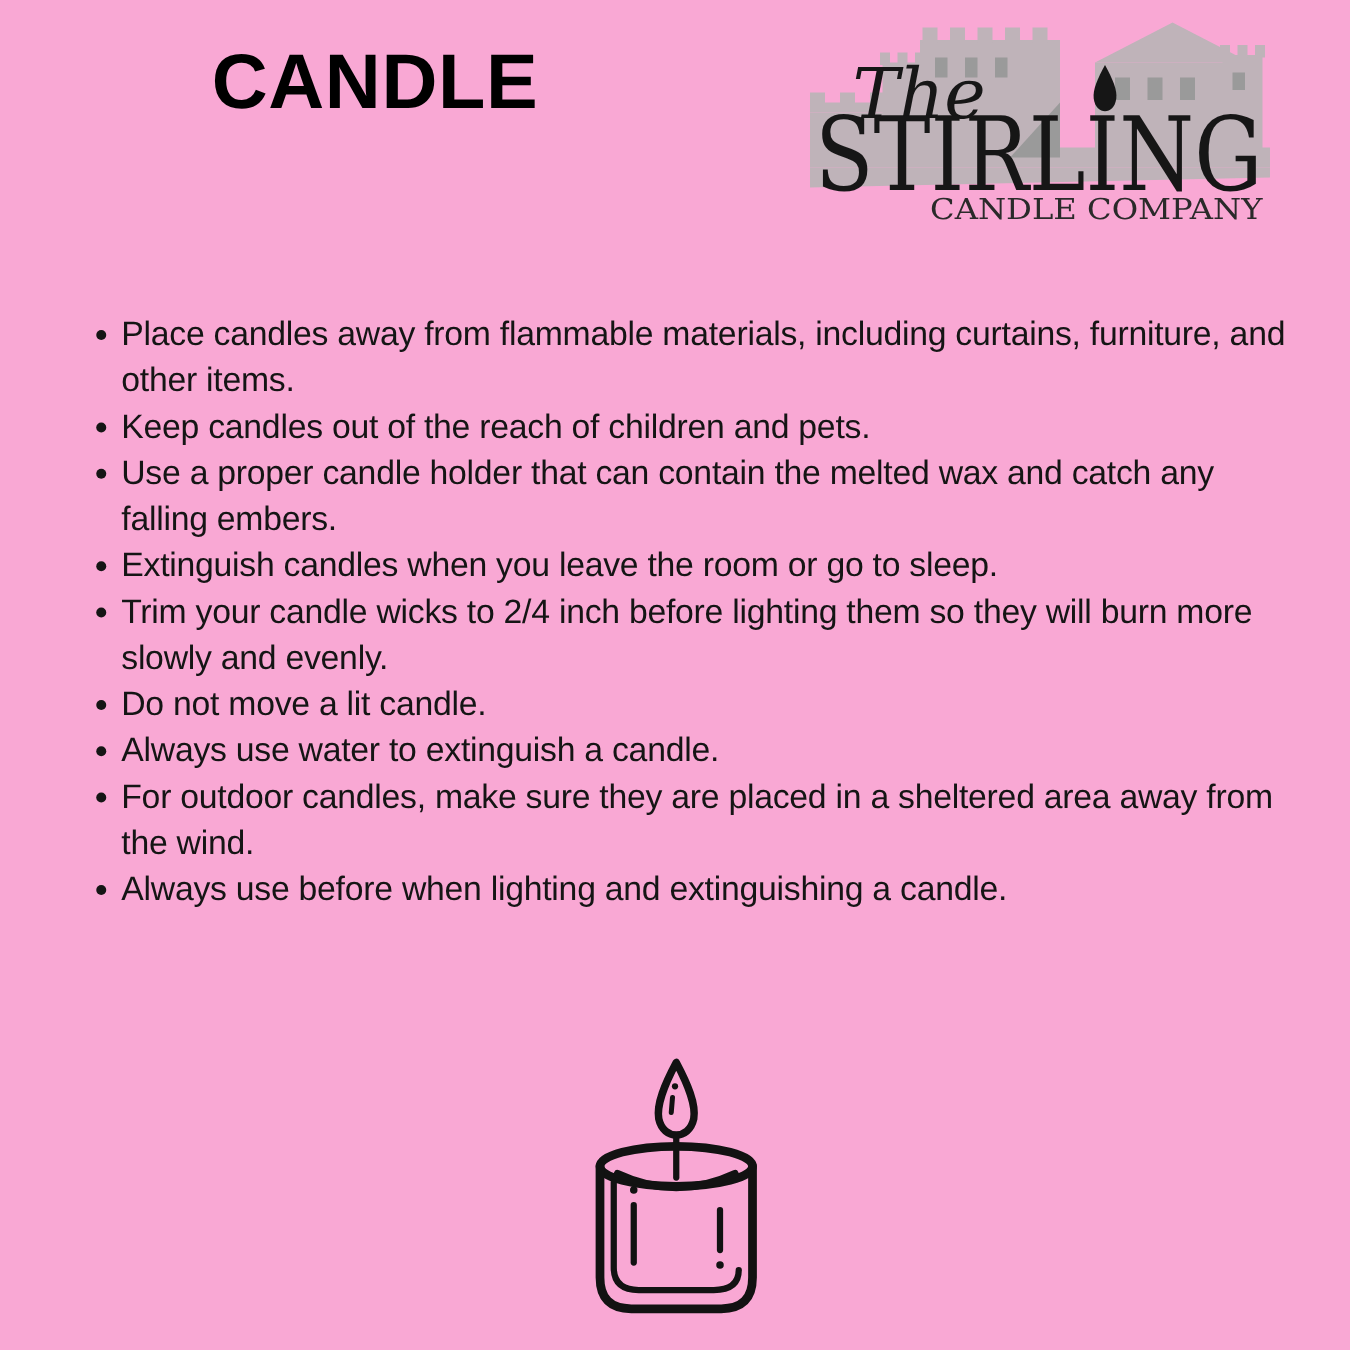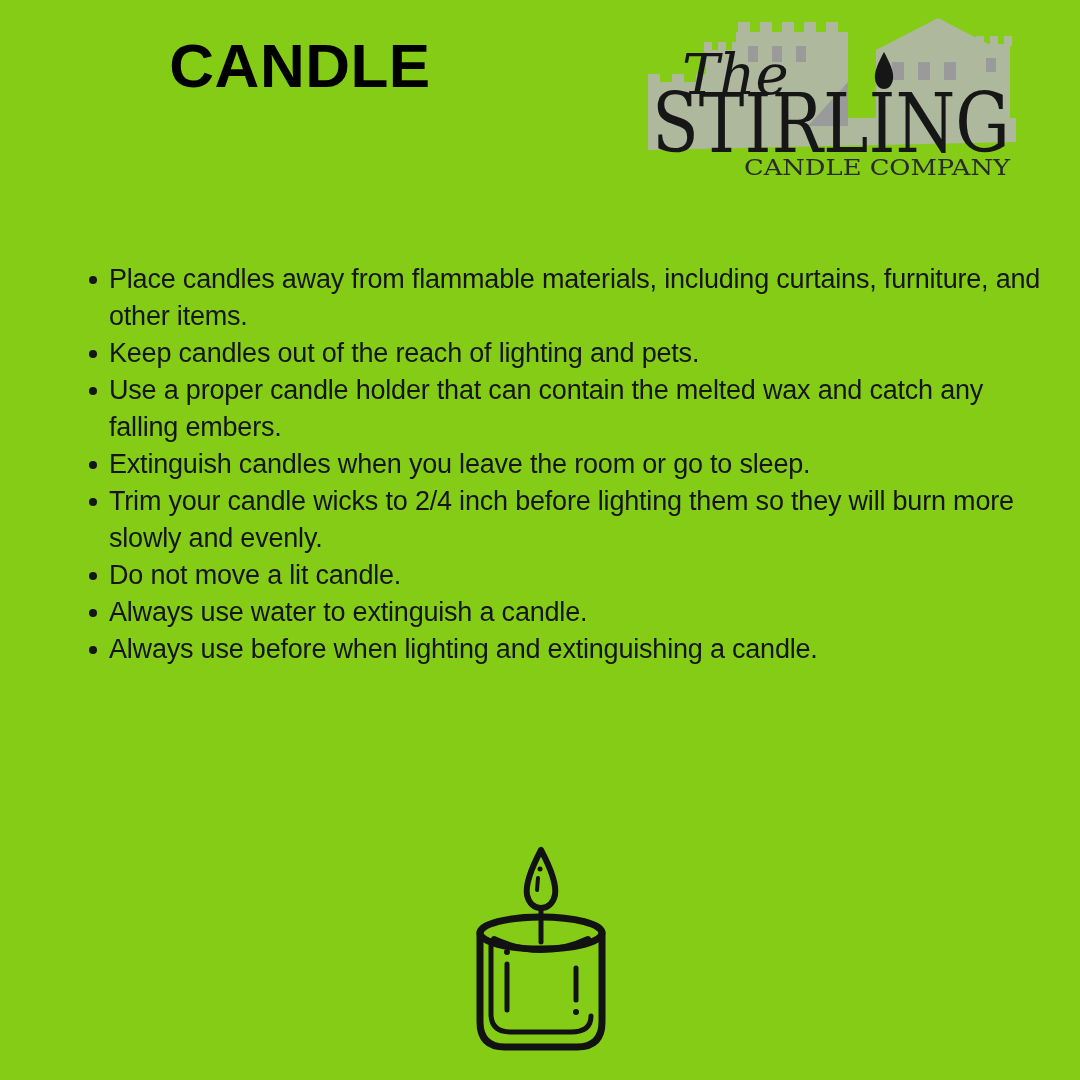--- a/index.html
+++ b/index.html
@@ -1,20 +1,20 @@
 <!DOCTYPE html>
 <html><head>
 <meta charset="utf-8">
 <style>
   html, body { margin: 0; padding: 0; }
   .page {
     position: relative;
     width: 1080px;
     height: 1080px;
-    background: #84cc16;
+    background: #f9a8d4;
     overflow: hidden;
     font-family: "Liberation Sans", sans-serif;
     color: #141414;
   }
 
   
   .title {
     position: absolute;
     left: 90px;
     top: 24px;
@@ -36,21 +36,21 @@
     height: 182px;
   }
   .logo svg { width: 100%; height: 100%; display: block; }
 
   
   .tips {
     position: absolute;
     left: 75px;
     top: 249px;
     width: 958px;
-    margin: 12px;
+    margin: 0;
     padding: 0;
     list-style: none;
   }
   .tips li {
     position: relative;
     padding-left: 22px;
     font-size: 27px;
     line-height: 37px;
     letter-spacing: -0.2px;
     color: #151515;
@@ -123,26 +123,27 @@
 
       <text x="34" y="92" font-family="DejaVu Serif, serif" font-style="italic" font-size="56" fill="#161616">The</text>
       <text x="4" y="150" font-family="DejaVu Serif, serif" font-size="82" textLength="358" lengthAdjust="spacingAndGlyphs" fill="#161616">STIRLING</text>
       <path fill="#161616" d="M236,50 C230,61 226,70 227,77 C228,84 232,87 236,87 C240,87 244,84 245,77 C246,70 242,61 236,50 Z"></path>
       <text x="96" y="173" font-family="DejaVu Serif, serif" font-size="23" textLength="266" lengthAdjust="spacingAndGlyphs" fill="#2a2a2a">CANDLE COMPANY</text>
     </svg>
   </div>
 
   <ul class="tips">
     <li>Place candles away from flammable materials, including curtains, furniture, and other items.</li>
-    <li>Keep candles out of the reach of lighting and pets.</li>
+    <li>Keep candles out of the reach of children and pets.</li>
     <li>Use a proper candle holder that can contain the melted wax and catch any falling embers.</li>
     <li>Extinguish candles when you leave the room or go to sleep.</li>
     <li>Trim your candle wicks to 2/4 inch before lighting them so they will burn more slowly and evenly.</li>
     <li>Do not move a lit candle.</li>
     <li>Always use water to extinguish a candle.</li>
+    <li>For outdoor candles, make sure they are placed in a sheltered area away from the wind.</li>
     <li>Always use before when lighting and extinguishing a candle.</li>
   </ul>
 
   <div class="candle">
     <svg viewBox="0 0 228 218" fill="none" stroke="#121212" stroke-linecap="round" stroke-linejoin="round">
 
       <path stroke-width="6" d="M113,8 C104,25 97,41 99,53 C101,62 107,66 113,66 C119,66 125,62 127,53 C129,41 122,25 113,8 Z"></path>
       <line stroke-width="4" x1="110" y1="36" x2="109" y2="48"></line>
       <circle fill="#121212" stroke="none" cx="112" cy="27" r="2.5"></circle>
 

